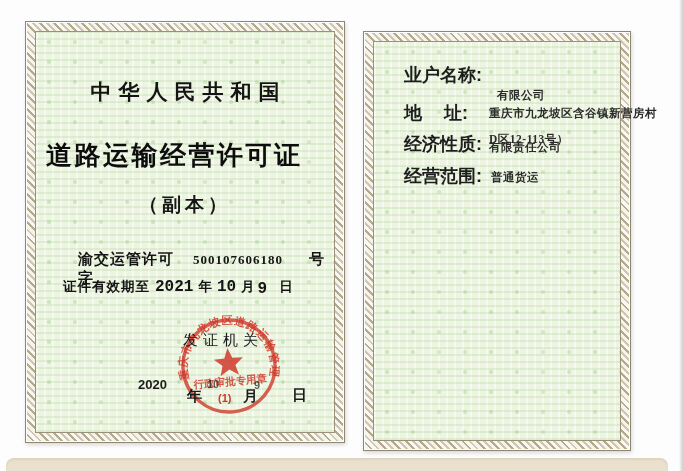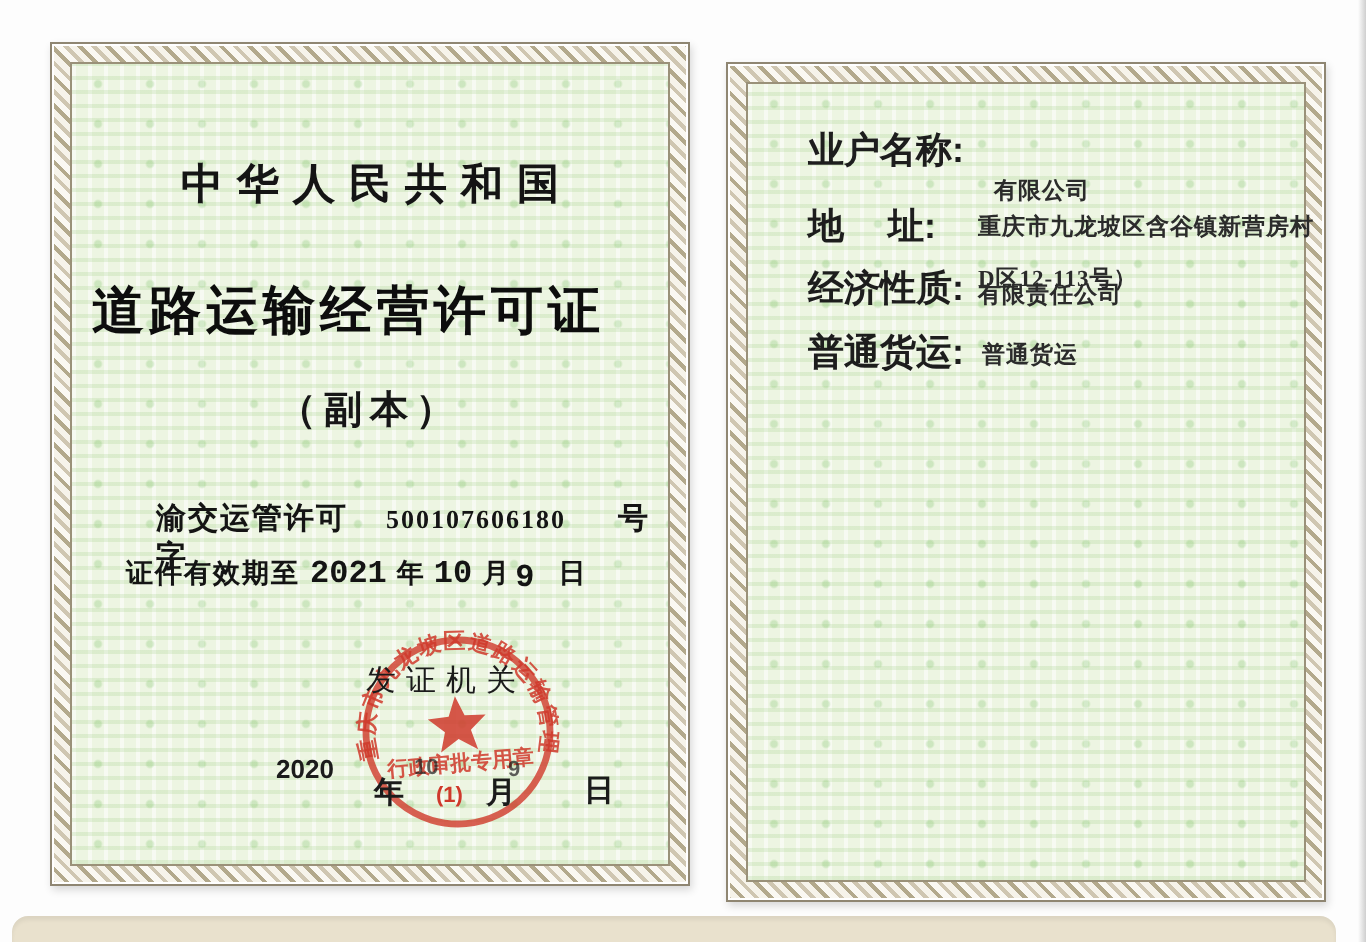--- a/index.html
+++ b/index.html
@@ -16,21 +16,21 @@
     background:#e9e1cd;border-radius:8px 8px 0 0;box-shadow:inset 0 2px 2px rgba(0,0,0,.06);}
 
   
   .page{
     position:absolute;box-sizing:border-box;padding:9px;
     border:1px solid #8f8672;
     background:repeating-linear-gradient(45deg,#cfc6b1 0 2px,#f6f3ea 2px 5px,#b3a98c 5px 7px,#faf8f2 7px 10px);
     box-shadow:0 0 0 1px #ffffff inset, 1px 2px 4px rgba(0,0,0,.15);
   }
   .page-left{left:25px;top:21px;width:320px;height:422px;}
-  .page-right{left:363px;top:31px;width:300px;height:420px;}
+  .page-right{left:363px;top:31px;width:268px;height:420px;}
   .page-inner{
     position:absolute;left:9px;top:9px;right:9px;bottom:9px;
     border:1px solid #9a9179;
     background-color:#edf5e2;
     background-image:
       radial-gradient(circle,rgba(132,196,110,.30) 1.5px,rgba(132,196,110,0) 2.5px),
       repeating-linear-gradient(0deg,rgba(146,199,118,.20) 0 2px,rgba(146,199,118,0) 2px 7px),
       repeating-linear-gradient(90deg,rgba(255,255,255,.55) 0 2px,rgba(255,255,255,0) 2px 8px);
     background-size:26px 20px,auto,auto;
   }
@@ -133,21 +133,21 @@
         <div class="row-label" style="left:20px;top:11px;">业户名称:</div>
         <div class="row-value" style="left:113px;top:36px;text-align:center;">有限公司</div>
 
         <div class="row-label" style="left:20px;top:49px;"><span class="spread"><span>地</span><span>址:</span></span></div>
         <div class="row-value" style="left:105px;top:54px;">重庆市九龙坡区含谷镇新营房村</div>
         <div class="row-value" style="left:105px;top:80px;">D区12-113号）</div>
 
         <div class="row-label" style="left:20px;top:80px;">经济性质:</div>
         <div class="row-value" style="left:105px;top:88px;">有限责任公司</div>
 
-        <div class="row-label" style="left:20px;top:112px;">普通货运:</div>
+        <div class="row-label" style="left:20px;top:112px;">经营范围:</div>
         <div class="row-value" style="left:107px;top:118px;">普通货运</div>
       </div>
     </div>
   </div>
 
   <div class="bottom-strip"></div>
   <div class="scan-edge-right"></div>
 </div>
 
 </body></html>

